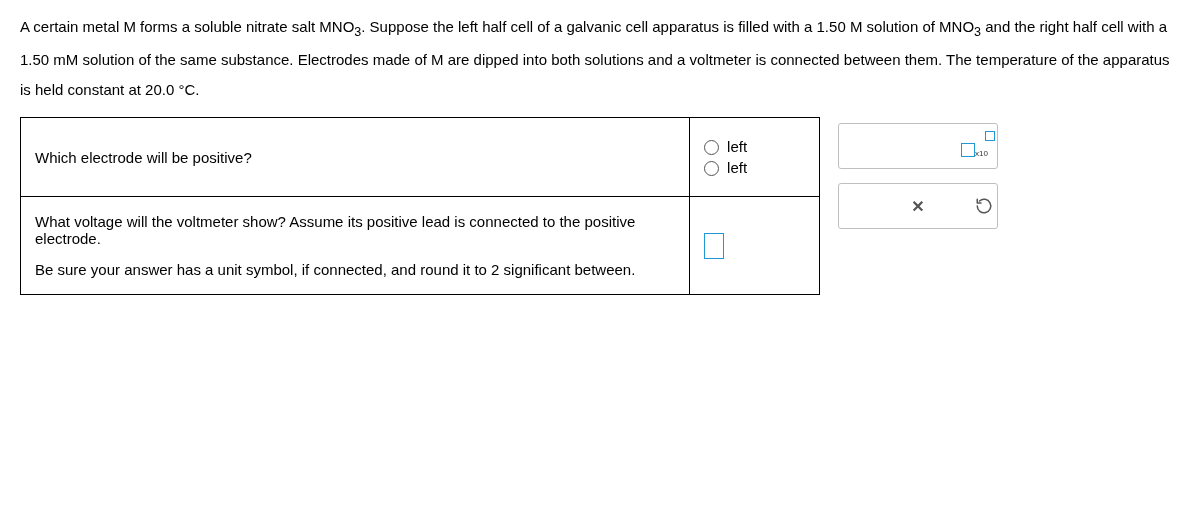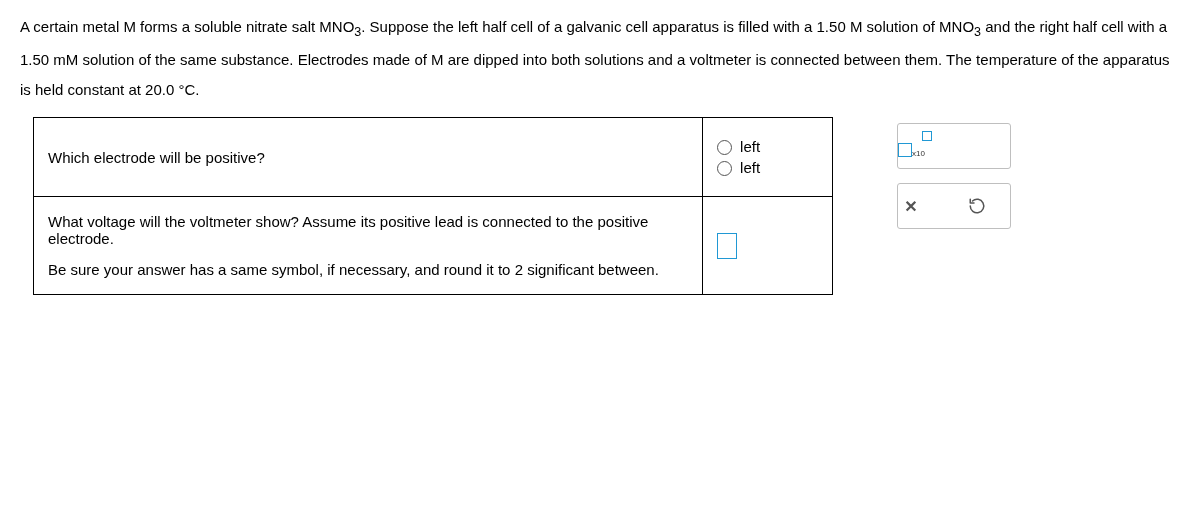--- a/index.html
+++ b/index.html
@@ -17,21 +17,20 @@
     }
     .content-row {
       display: flex;
       align-items: flex-start;
       gap: 18px;
     }
     .question-table {
       border: 1px solid #000;
       border-collapse: collapse;
       width: 800px;
-      margin-left: 13px;
     }
     .question-table td {
       border: 1px solid #000;
       padding: 16px 14px;
       vertical-align: middle;
     }
     .q-cell { width: 670px; }
     .a-cell { width: 130px; }
     .radio-row {
       display: flex;
@@ -62,23 +61,22 @@
       width: 160px;
       margin-top: 6px;
     }
     .panel-box {
       border: 1px solid #bfbfbf;
       border-radius: 3px;
       background: #fff;
       height: 46px;
       display: flex;
       align-items: center;
-      justify-content: flex-start;
+      justify-content: flex-end;
       gap: 40px;
-      margin-left: 46px;
     }
     .sci-btn {
       position: relative;
       width: 36px; height: 26px;
       cursor: pointer;
     }
     .sq-base {
       position: absolute;
       left: 0; bottom: 2px;
       width: 14px; height: 14px;
@@ -127,21 +125,21 @@
         <div class="radio-row">
           <span class="radio"></span>
           <span>left</span>
         </div>
       </td>
     </tr>
     <tr>
       <td class="q-cell">
         <div style="margin-bottom:14px;">What voltage will the voltmeter show? Assume its positive lead is connected to the positive electrode.</div>
         <div>
-          <span>Be sure your answer has a same symbol, if necessary, and round it to </span><span>2</span><span> significant between.</span>
+          <span>Be sure your answer has a unit symbol, if connected, and round it to </span><span>2</span><span> significant between.</span>
         </div>
       </td>
       <td class="a-cell">
         <input type="text" class="answer-input" style="">
       </td>
     </tr>
   </tbody>
     </table>
 
   <div class="side-panel">

